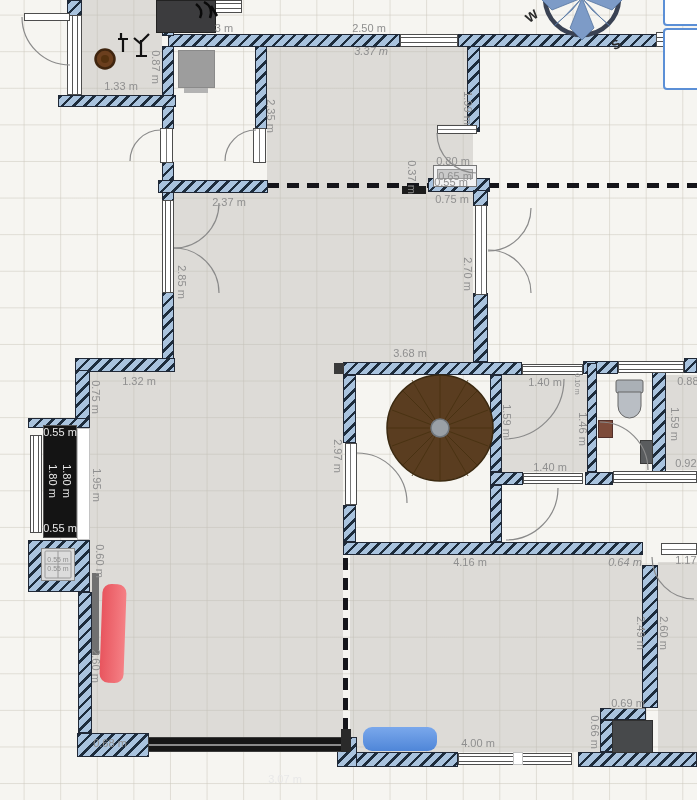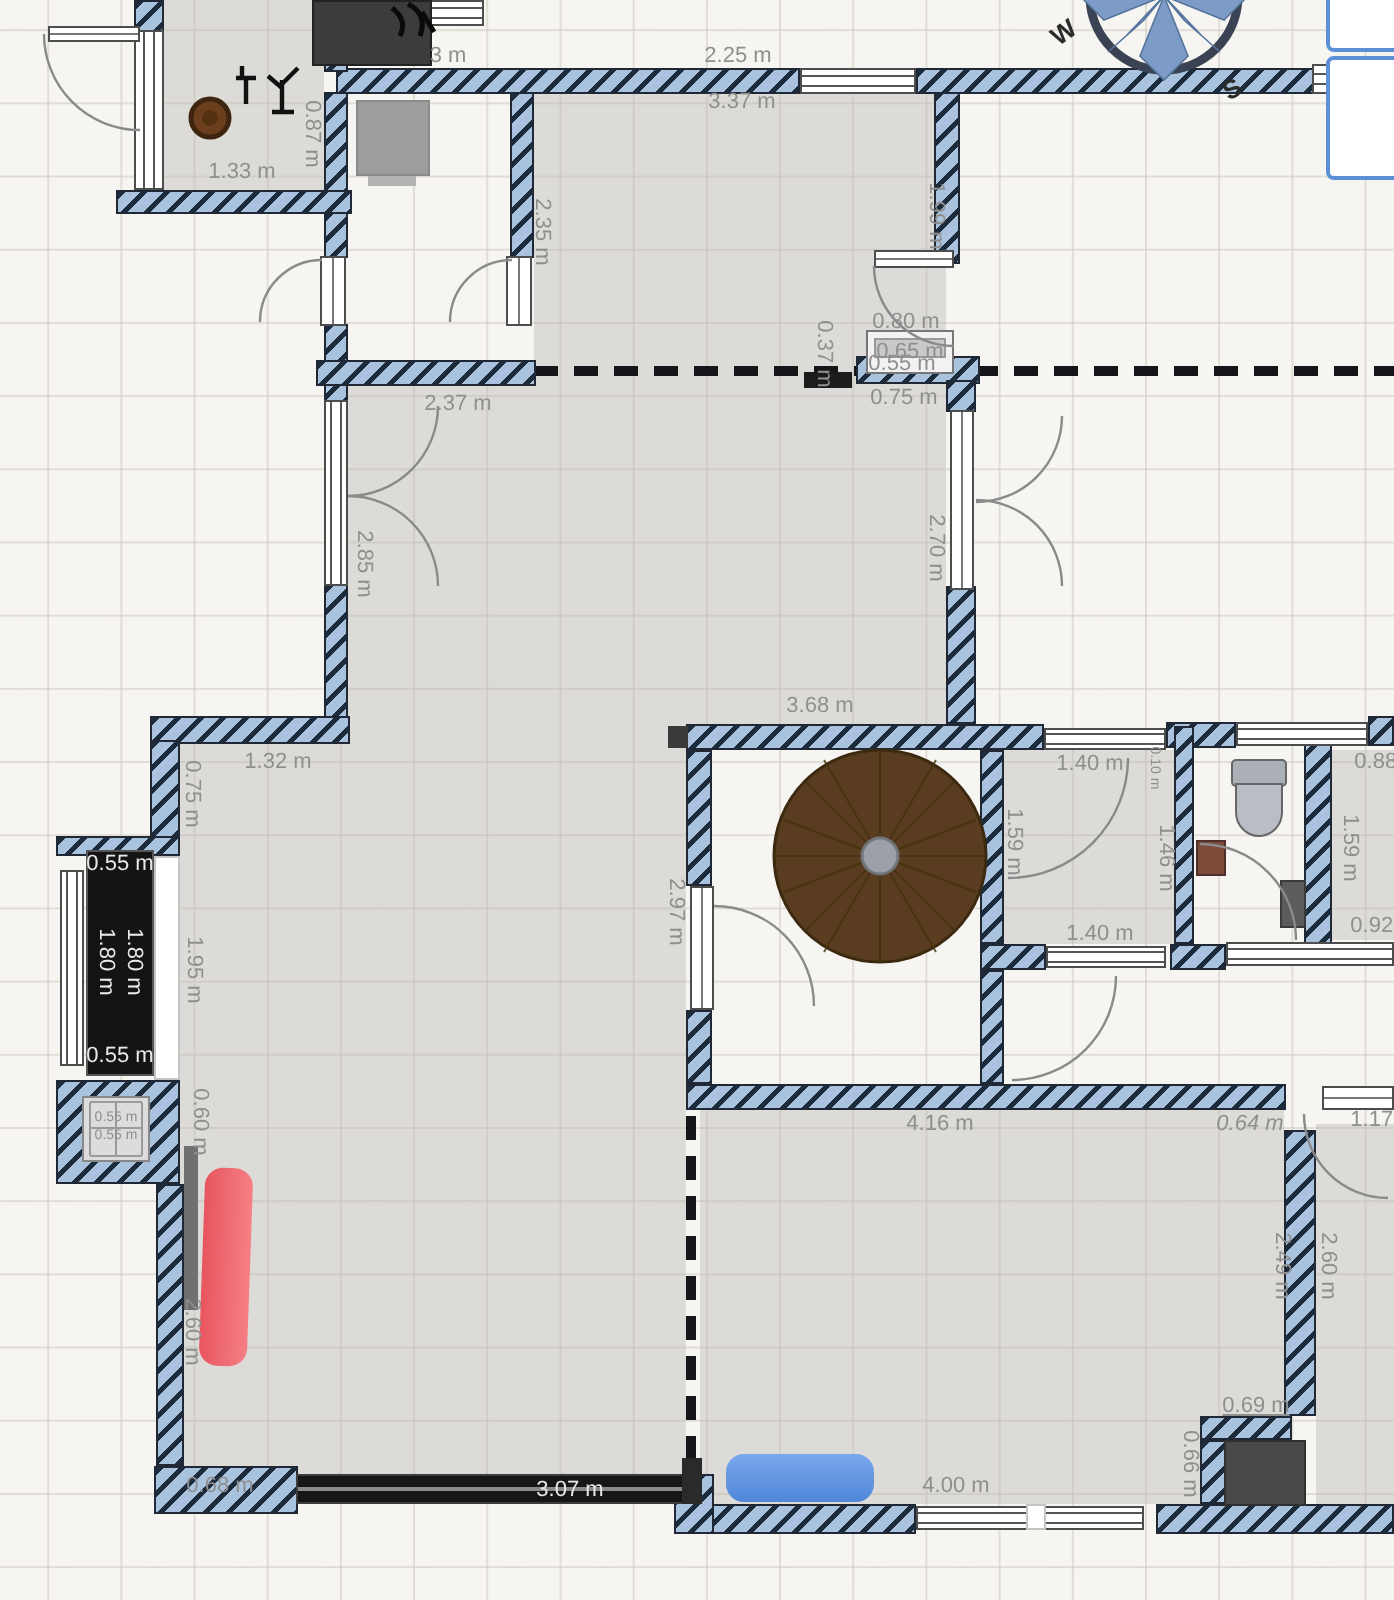--- a/index.html
+++ b/index.html
@@ -209,22 +209,22 @@
     </g>
   </svg>
 
   <div class="panel" style="left:663px;top:-8px;width:40px;height:34px;"></div>
   <div class="panel" style="left:663px;top:28px;width:40px;height:62px;"></div>
 
   <div style="position:absolute;left:0;top:0;width:697px;height:800px;pointer-events:none;">
       <div class="dim" style="left: 121px; top: 86px;">1.33 m</div>
       <div class="dim v" style="left: 156px; top: 67px;">0.87 m</div>
       <div class="dim" style="left: 224px; top: 28px;">3 m</div>
-      <div class="dim" style="left: 369px; top: 28px;">2.25 m</div>
-      <div class="dim" style="left: 371px; top: 51px;">3.37 m</div>
+      <div class="dim" style="left: 369px; top: 28px;">2.50 m</div>
+      <div class="dim" style="left: 371px; top: 51px; font-style: italic;">3.37 m</div>
       <div class="dim v" style="left: 271px; top: 116px;">2.35 m</div>
       <div class="dim v" style="left: 468px; top: 108px;">1.99 m</div>
       <div class="dim" style="left: 453px; top: 161px;">0.80 m</div>
       <div class="dim" style="left: 455px; top: 176px;">0.65 m</div>
       <div class="dim" style="left: 451px; top: 182px;">0.55 m</div>
       <div class="dim v" style="left: 412px; top: 177px;">0.37 m</div>
       <div class="dim" style="left: 452px; top: 199px;">0.75 m</div>
       <div class="dim" style="left: 229px; top: 202px;">2.37 m</div>
       <div class="dim v" style="left: 182px; top: 282px;">2.85 m</div>
       <div class="dim v" style="left: 468px; top: 274px;">2.70 m</div>
@@ -245,21 +245,21 @@
       <div class="dim" style="left: 470px; top: 562px;">4.16 m</div>
       <div class="dim" style="left: 625px; top: 562px; font-style: italic;">0.64 m</div>
       <div class="dim" style="left: 692px; top: 560px;">1.17 m</div>
       <div class="dim v" style="left: 641px; top: 633px;">2.49 m</div>
       <div class="dim v" style="left: 664px; top: 633px;">2.60 m</div>
       <div class="dim" style="left: 628px; top: 703px; text-decoration: underline;">0.69 m</div>
       <div class="dim v" style="left: 595px; top: 732px;">0.66 m</div>
       <div class="dim" style="left: 478px; top: 743px;">4.00 m</div>
       <div class="dim v" style="left: 96px; top: 666px;">2.60 m</div>
       <div class="dim" style="left: 110px; top: 743px;">0.68 m</div>
-      <div class="dim white" style="left: 248px; top: 745px; margin-left: 37px;">3.07 m</div>
+      <div class="dim white" style="left: 248px; top: 779px; margin-left: 37px;">3.07 m</div>
       <div class="dim white" style="left: 60px; top: 432px;">0.55 m</div>
       <div class="dim v white" style="left: 53px; top: 481px;">1.80 m</div>
       <div class="dim v white" style="left: 67px; top: 481px;">1.80 m</div>
       <div class="dim white" style="left: 60px; top: 528px;">0.55 m</div>
       <div class="dim tiny" style="left: 58px; top: 559px;">0.55 m</div>
       <div class="dim tiny" style="left: 58px; top: 568px;">0.55 m</div>
     </div>
 
 </div>
 

